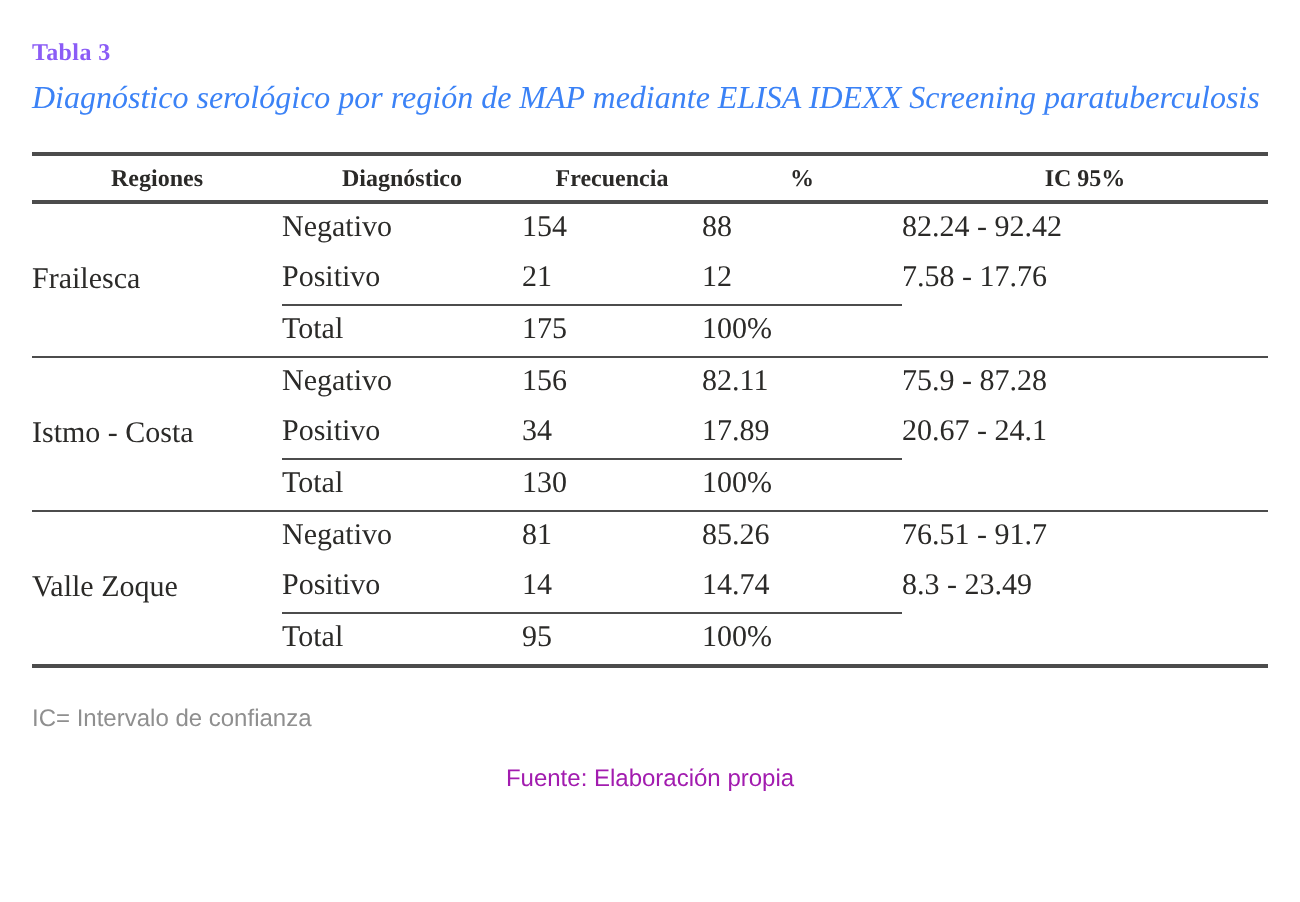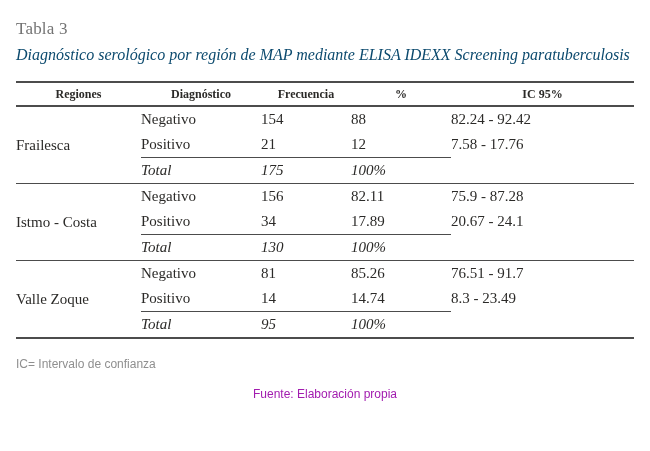--- a/index.html
+++ b/index.html
@@ -11,30 +11,30 @@
     width: 650px;
     height: 451px;
     overflow: hidden;
     font-family: "Liberation Serif", serif;
     position: relative;
   }
   .page {
     padding: 16px 16px 0 16px;
   }
   .table-label {
-    font-size: 17px;
-    font-weight: normal;
-    color: #737373;
+    font-size: 12px;
+    font-weight: bold;
+    color: #8b5cf6;
     letter-spacing: 0.2px;
     margin-top: 3px;
   }
   .table-title {
     font-size: 16px;
     font-style: italic;
-    color: #0c4a6e;
+    color: #3b82f6;
     line-height: 23px;
     margin-top: 4px;
     max-width: 618px;
   }
   table.stats {
     border-collapse: collapse;
     table-layout: fixed;
     width: 618px;
     margin-top: 15px;
   }
@@ -60,21 +60,20 @@
     border-bottom: 1.5px solid #4c4c4c;
   }
   table.stats tbody.region-block:last-of-type {
     border-bottom: 2px solid #4c4c4c;
   }
   table.stats td.region-name {
     vertical-align: middle;
   }
   table.stats tr.total-row td.lined {
     border-top: 1px solid #4c4c4c;
-    font-style: italic;
   }
   .footnote {
     font-family: "Liberation Sans", sans-serif;
     font-size: 12px;
     color: #8f8f8f;
     margin-top: 18px;
   }
   .source {
     font-family: "Liberation Sans", sans-serif;
     font-size: 12px;

